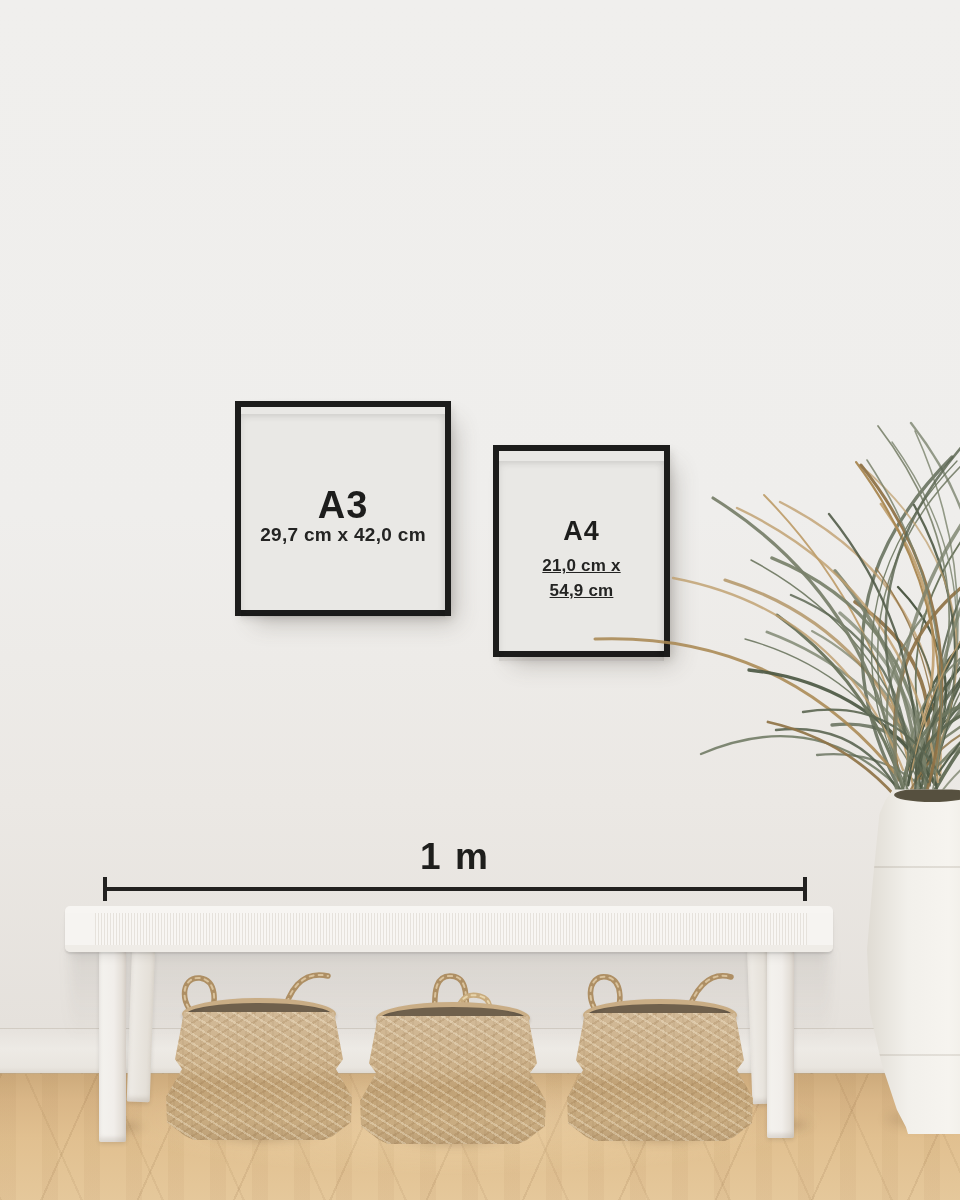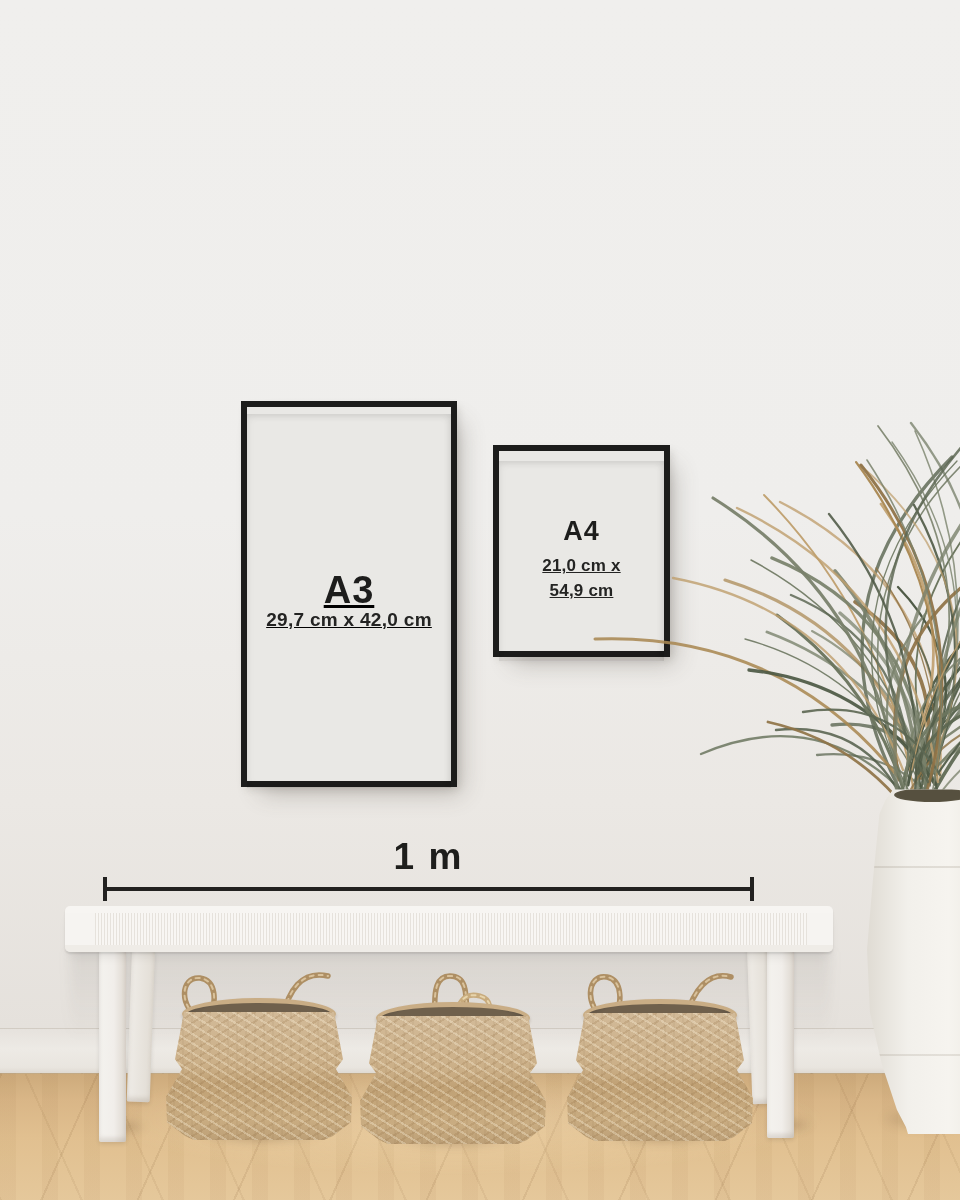--- a/index.html
+++ b/index.html
@@ -37,32 +37,32 @@
   .frame{
     position:absolute;background:#e9e8e5;border:6px solid #1c1c1b;box-sizing:border-box;
     box-shadow:12px 14px 22px -8px rgba(80,72,62,.30), 3px 4px 8px -2px rgba(80,72,62,.18);
     display:flex;align-items:center;justify-content:center;z-index:2;
   }
   .frame .paper{
     width:100%;height:100%;display:flex;flex-direction:column;align-items:center;justify-content:center;
     box-shadow:inset 0 3px 6px rgba(0,0,0,.07), inset -3px 0 6px rgba(0,0,0,.04), inset 0 0 12px rgba(0,0,0,.03);
     text-align:center;color:#1d1d1c;
   }
-  .frame-a3{left:241px;top:401px;width:216px;height:386px;text-decoration:underline;}
+  .frame-a3{left:235px;top:401px;width:216px;height:215px;}
   .frame-a4{left:493px;top:445px;width:177px;height:212px;}
   .frame-a3 .paper{transform:translateY(7px);}
   .frame-a4 .paper{transform:translateY(10px);}
   .size-label{font-weight:700;letter-spacing:1px;line-height:1;}
   .frame-a3 .size-label{font-size:38px;}
   .frame-a4 .size-label{font-size:27px;}
   .size-dims{font-weight:600;color:#242423;}
   .frame-a3 .size-dims{font-size:19px;letter-spacing:.3px;}
   .frame-a4 .size-dims{font-size:17px;margin-top:9px;line-height:1.45;letter-spacing:.2px;text-decoration:underline;}
   
-  .ruler{position:absolute;left:103px;top:877px;width:651px;height:24px;z-index:7;}
+  .ruler{position:absolute;left:103px;top:877px;width:704px;height:24px;z-index:7;}
   .ruler-line{position:absolute;left:0;top:10px;width:100%;height:4px;background:#222120;}
   .ruler-tick{position:absolute;top:0;width:4px;height:24px;background:#222120;}
   .ruler-tick.left{left:0;}
   .ruler-tick.right{right:0;}
   .ruler-label{
     position:absolute;bottom:26px;width:100%;text-align:center;
     font-size:37px;font-weight:600;color:#1e1e1c;letter-spacing:2px;line-height:1;
   }
   
   .bench-seat{

